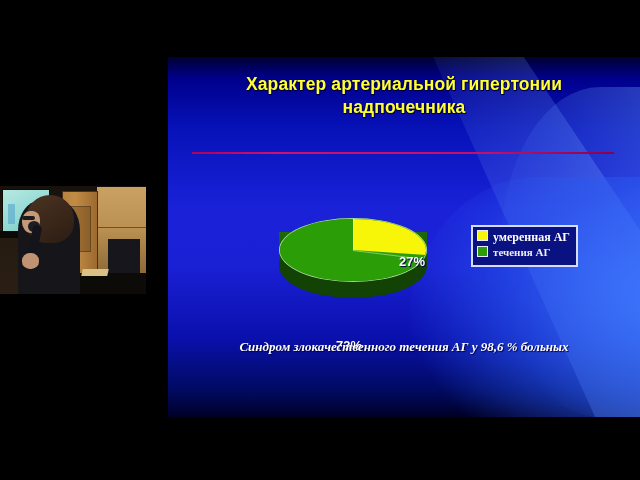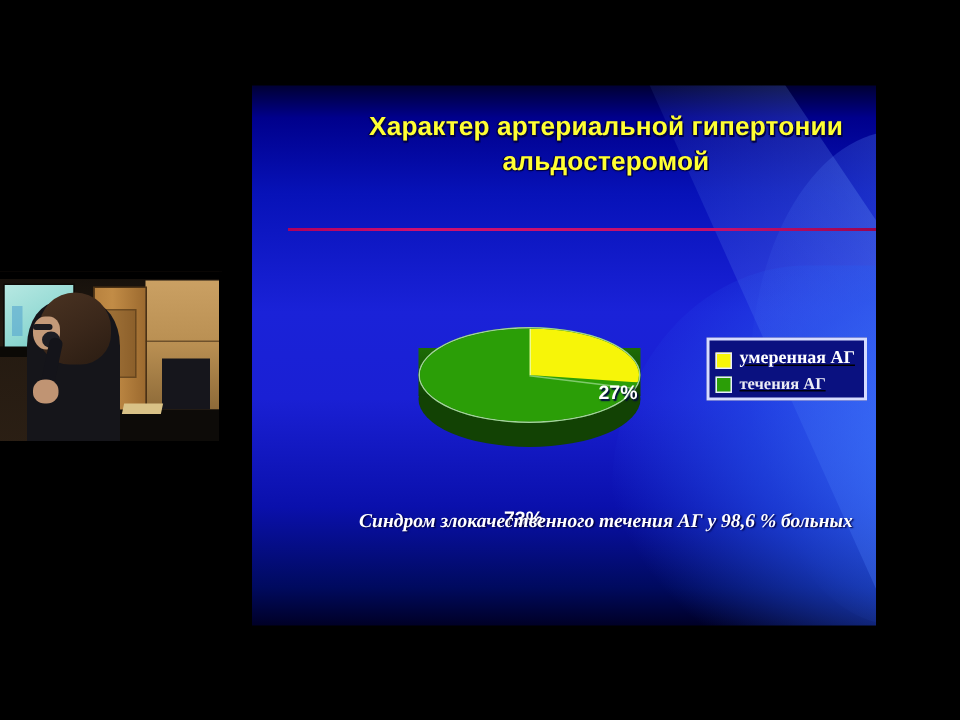--- a/index.html
+++ b/index.html
@@ -1,18 +1,18 @@
 <!DOCTYPE html>
 <html><head>
 <meta charset="utf-8">
 <style>
   html,body{margin:0;padding:0;background:#000;}
   body{width:640px;height:480px;overflow:hidden;font-family:"Liberation Sans",sans-serif;}
 
-  #screen{position:relative;width:584px;height:480px;background:#000;overflow:hidden;}
+  #screen{position:relative;width:640px;height:480px;background:#000;overflow:hidden;}
 
   
   #slide{
     position:absolute;left:168px;top:57px;width:472px;height:360px;
     background:
       linear-gradient(to bottom,
         #000033 0%, #00008c 6%, #0712b8 20%, #1a22d8 42%,
         #1a20d4 58%, #0a10ac 78%, #000a5e 93%, #000026 100%);
     overflow:hidden;
   }
@@ -110,21 +110,21 @@
   #pct-73{left:120px;top:281px;margin-left:48px;}
 
   
   #legend{
     position:absolute;left:303px;top:168px;
     border:2px solid #d6dcff;
     background:#0a1180;
     padding:3px 6px 3px 4px;
     z-index:6;
   }
-  .lg-row{display:flex;align-items:flex-end;height:16px;text-decoration:underline;}
+  .lg-row{display:flex;align-items:flex-start;height:16px;}
   .lg-swatch{width:9px;height:9px;margin-right:5px;display:inline-block;border:1px solid #e8ecff;}
   .lg-label{color:#ffffff;font-family:"Liberation Serif",serif;font-weight:bold;font-size:12px;white-space:nowrap;}
   .lg-row.dim .lg-label{font-size:11px;opacity:0.92;}
 
   
   #caption{
     position:absolute;left:0;right:0;top:282px;text-align:center;
     color:#ffffff;font-family:"Liberation Serif",serif;
     font-weight:bold;font-style:italic;font-size:13px;
     text-shadow:1px 1px 1px #000044;
@@ -164,21 +164,21 @@
 <div id="screen">
 
   <div id="slide">
 
     <div class="swoosh-a"></div>
     <div class="swoosh-c"></div>
     <div class="swoosh-b"></div>
 
     <div id="title">
       <span class="ln">Характер артериальной гипертонии</span>
-      <span class="ln">альдостеромой</span>
+      <span class="ln">надпочечника</span>
     </div>
 
     <div id="divider"></div>
 
     <div id="chart">
       <div class="pie-side-bottom"></div>
       <div class="pie-side-fill"></div>
       <div class="pie-side"></div>
       <div class="pie-top">
         <div class="slice-green"></div>

